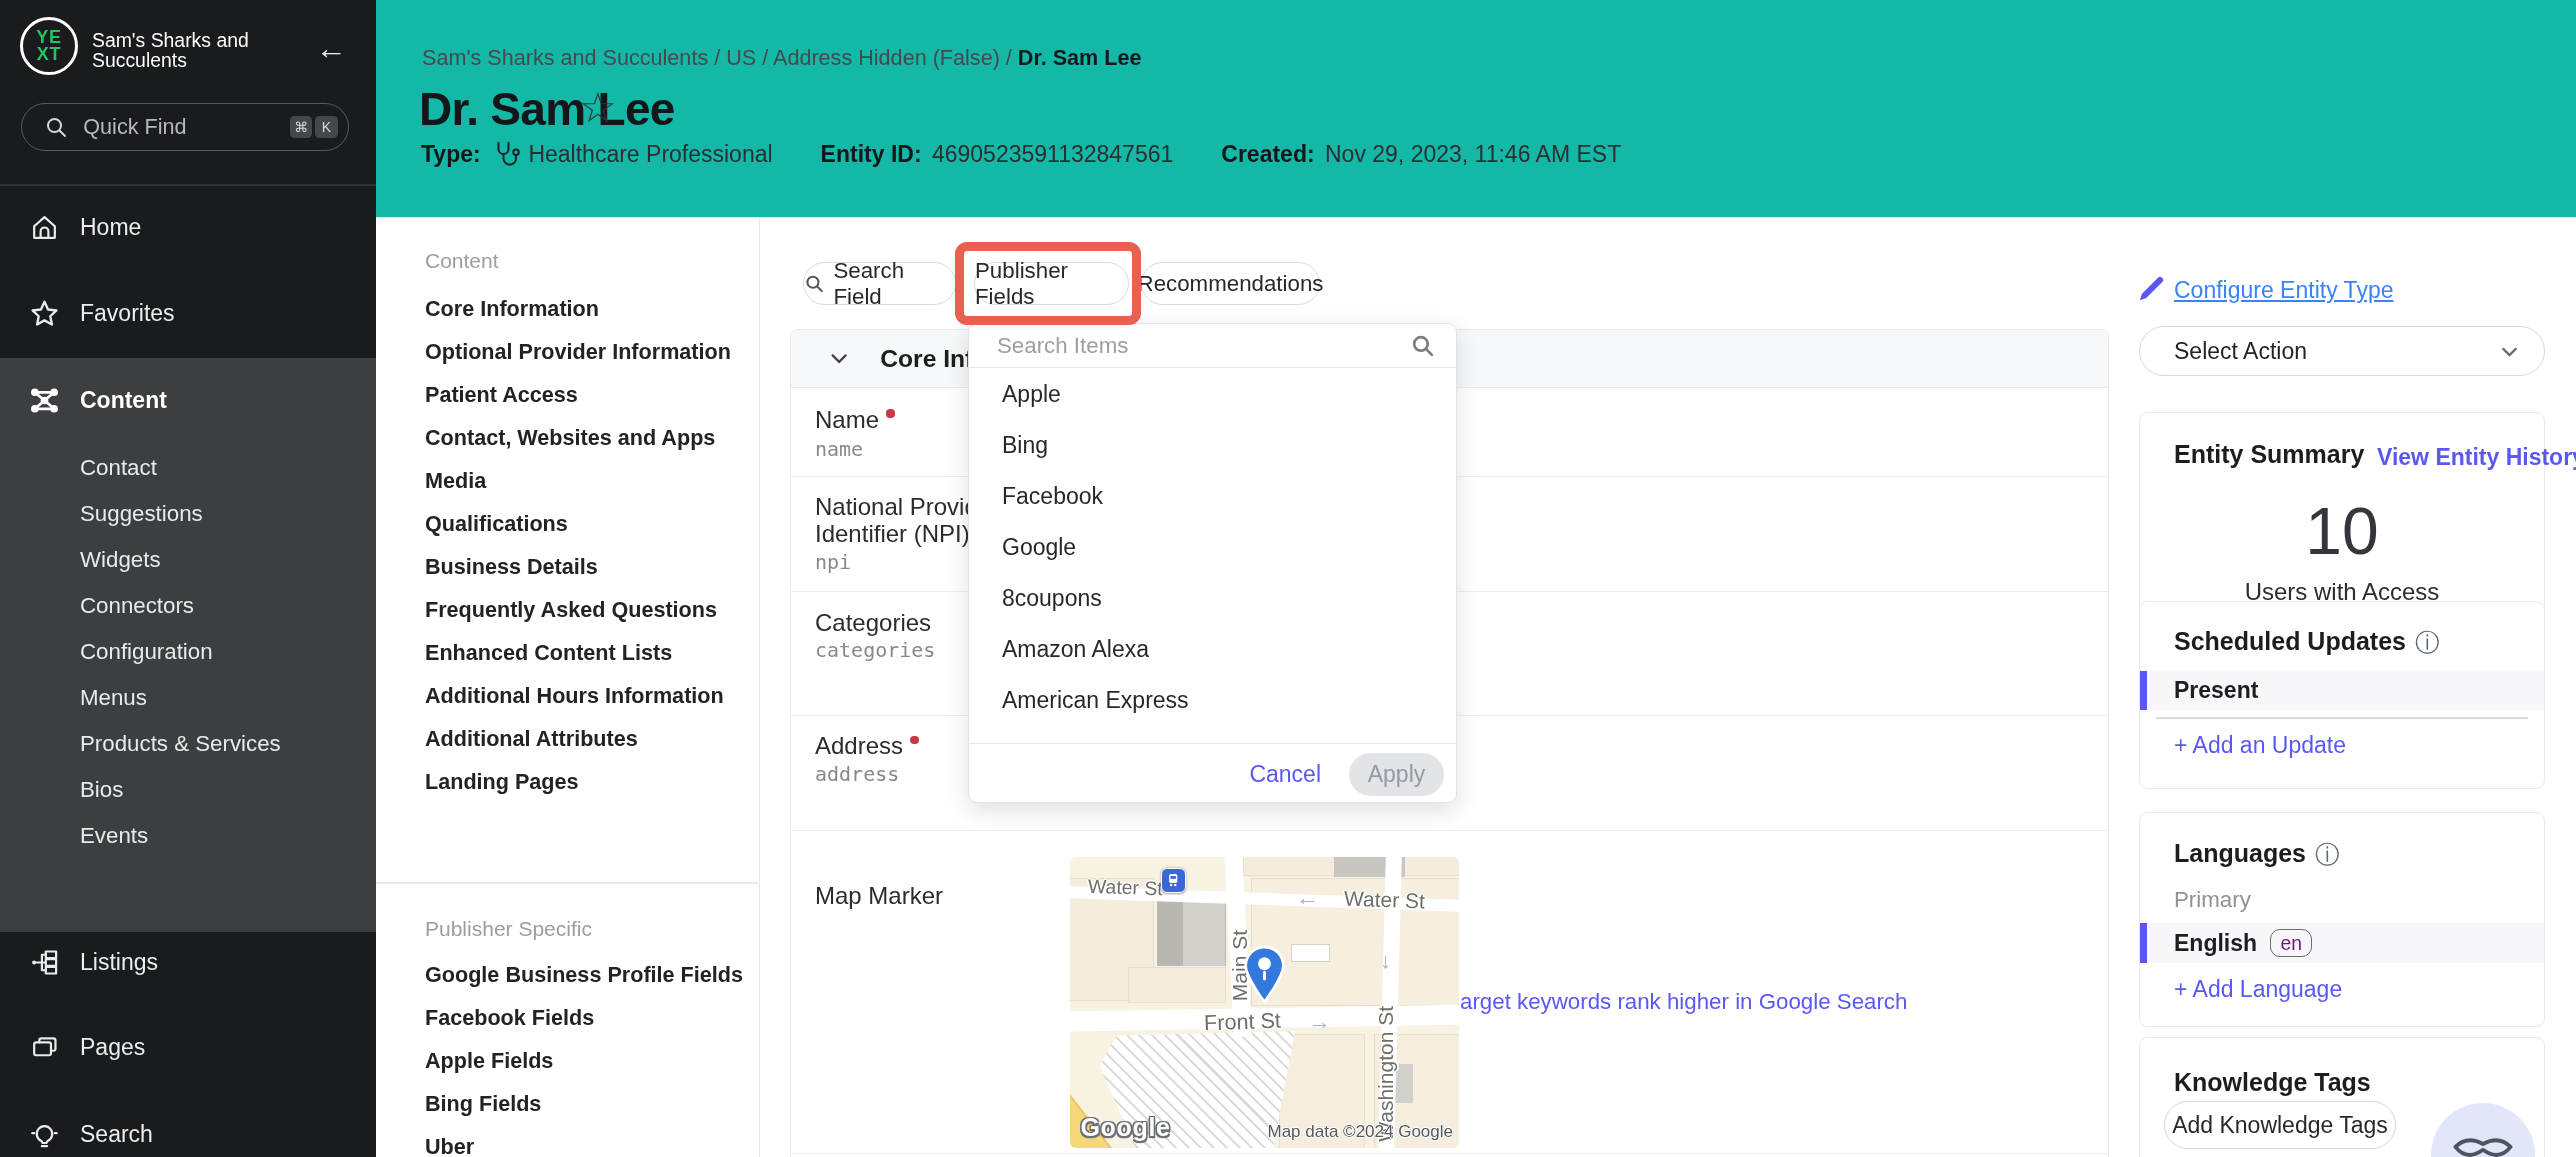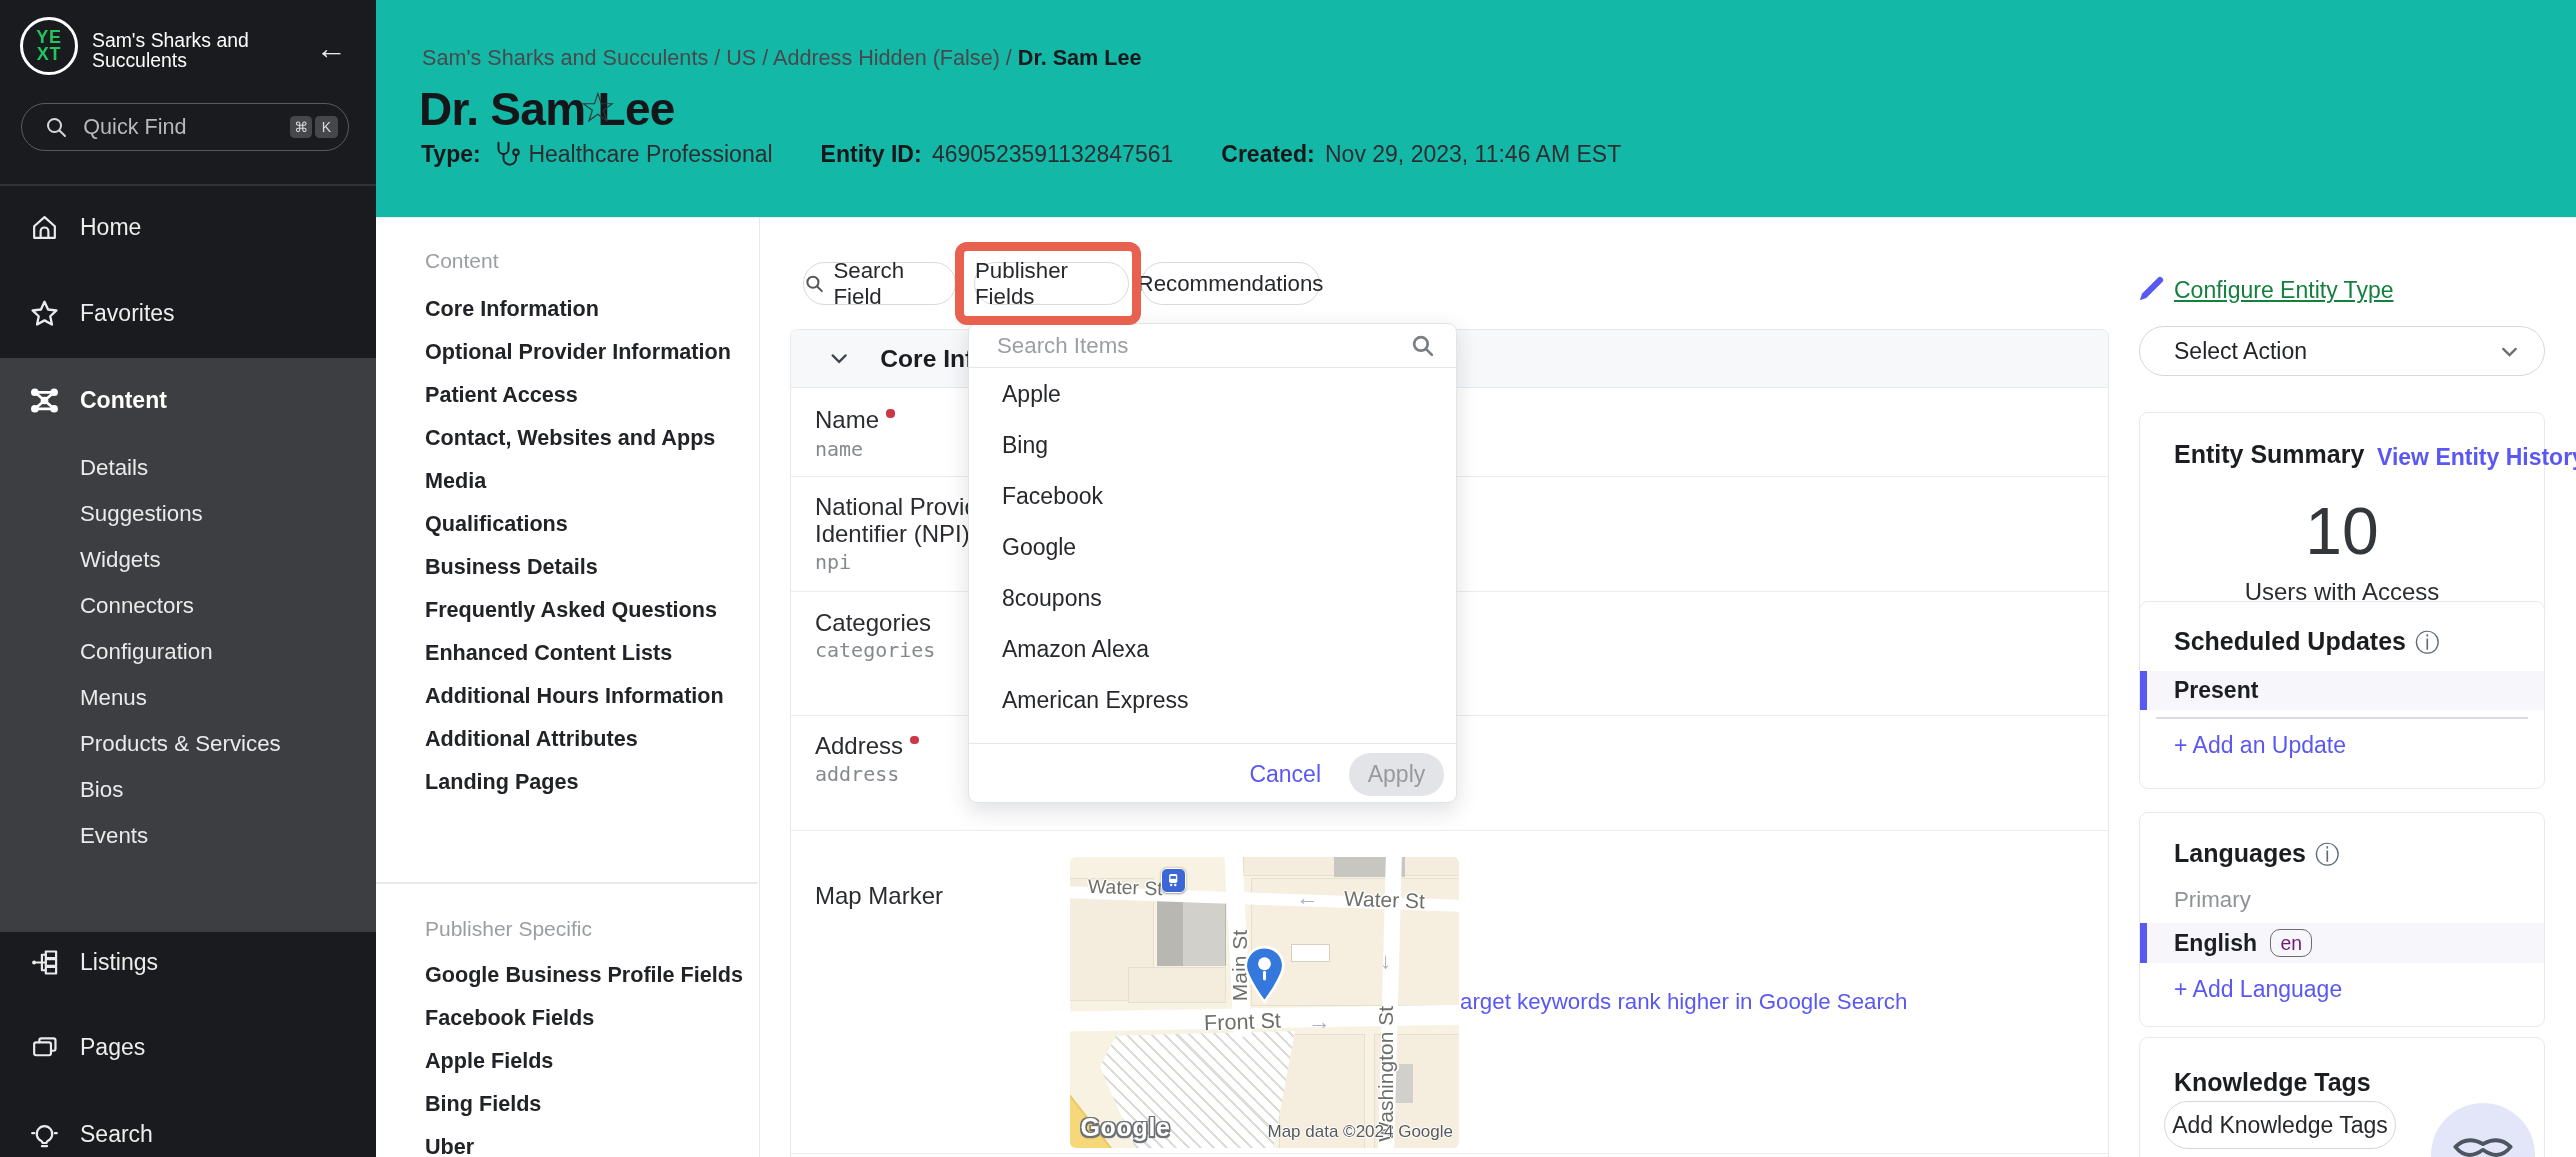--- a/index.html
+++ b/index.html
@@ -87,21 +87,21 @@
   .dd-input .ph{ color:#9b9ea3; font-size:22.3px; flex:1; }
   .dd-list{ position:absolute; left:0; top:45px; width:100%; }
   .dd-item{ height:51px; display:flex; align-items:center; padding-left:33px; font-size:23px; color:#26282c; cursor:pointer;}
   .dd-footer{ position:absolute; left:0; top:419px; width:100%; height:61px; border-top:1.5px solid #e6e7ea;
     display:flex; align-items:center; justify-content:flex-end; padding-right:12px;}
   .dd-cancel{ color:#5a58f2; font-size:23px; margin-right:28px; cursor:pointer;}
   .dd-apply{ width:95px; height:43px; border-radius:21.6px; background:#e3e4e7; color:#96999e; font-size:23px;
     display:flex; align-items:center; justify-content:center; cursor:default;}
 
   
-  .cfg-link{ left:2174px; top:277px; font-size:23px; color:#15803d; text-decoration:underline; cursor:pointer;}
+  .cfg-link{ left:2174px; top:277px; font-size:23px; color:#3b82f6; text-decoration:underline; cursor:pointer;}
   .pencil{ left:2136px; top:273px; }
   .select-action{ left:2139px; top:326px; width:406px; height:50px; border:1.5px solid #d6d7da; border-radius:25px; background:#fff;
     display:flex; align-items:center; padding:0 22.3px 0 34px; font-size:23px; color:#232528; cursor:pointer;}
   .card{ position:absolute; left:2139px; width:406px; background:#fff; border:1.5px solid #e8e9ee; border-radius:9px; }
   .card-title{ position:absolute; left:34px; font-size:25px; font-weight:bold; color:#1b1d21;}
   .info-i{ display:inline-block; font-size:24.6px; color:#5d6b76; font-weight:normal; margin-left:9px; vertical-align:-1.5px;}
   .plink{ color:#5a58f2; font-size:23px; cursor:pointer; }
   .hl-row{ position:absolute; left:0; width:100%; background:#f6f6fb; display:flex; align-items:center;}
   .hl-bar{ position:absolute; left:0; top:0; width:6.7px; height:100%; background:#5a58f2;}
   .big-num{ position:absolute; left:0; width:100%; text-align:center; font-size:66px; font-weight:200; color:#33363a; font-stretch:condensed;}
@@ -171,21 +171,21 @@
               <circle cx="19" cy="18" r="1.8" fill="#fff"></circle>
               <circle cx="5" cy="18" r="1.8" fill="#fff"></circle>
             </svg>
           </span>
         <span class="nlabel" style="font-weight:bold;color:#fff;">Content</span>
       </div>
       <div class="abs cnav-list" style="top:87px;">
 
 
           <div class="child-row">
-            <span>Details</span>
+            <span>Contact</span>
           </div>
 
           <div class="child-row">
             <span>Suggestions</span>
           </div>
 
           <div class="child-row">
             <span>Widgets</span>
           </div>
 

